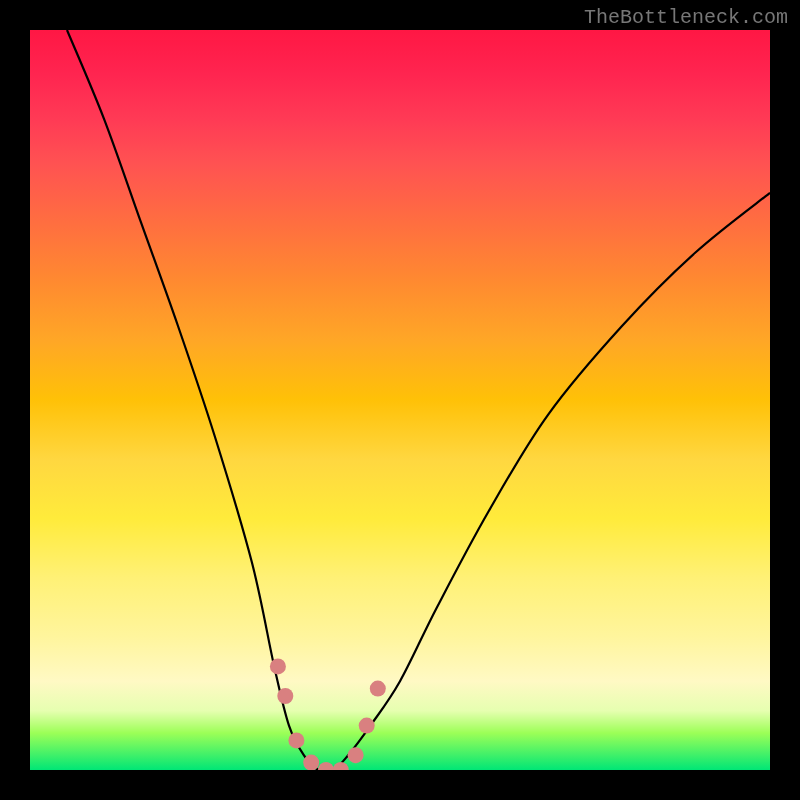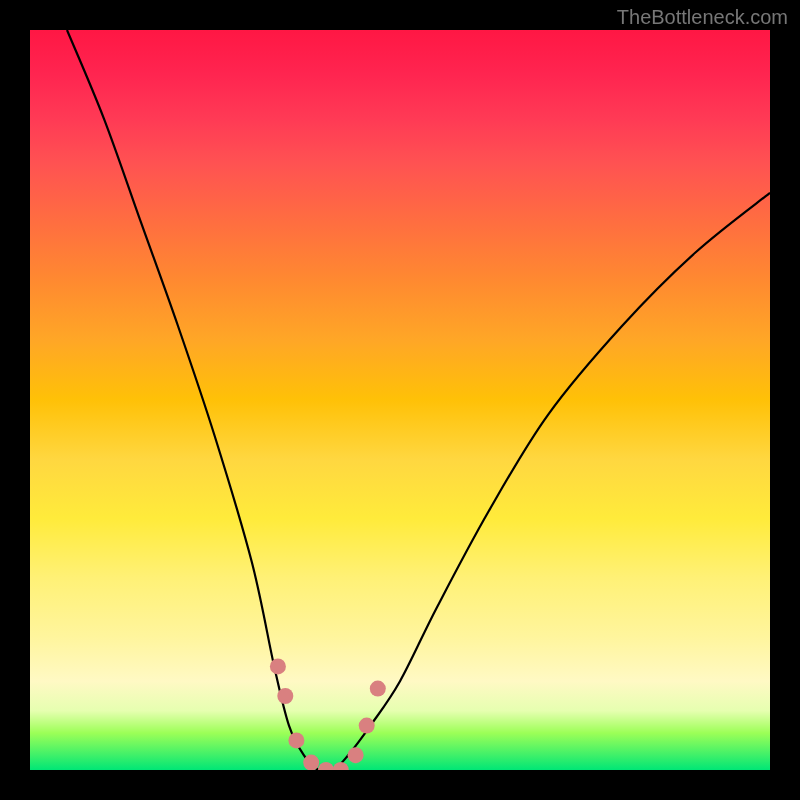--- a/index.html
+++ b/index.html
@@ -37,20 +37,21 @@
     );
   }
   .watermark {
     position: absolute;
     top: 6px;
     right: 12px;
     color: #777;
     font-size: 20px;
     font-weight: 500;
     z-index: 10;
+    font-family: Liberation Mono, monospace;
   }
   svg.curve {
     position: absolute;
     left: 0;
     top: 0;
     width: 740px;
     height: 740px;
   }
 </style>
 </head>

